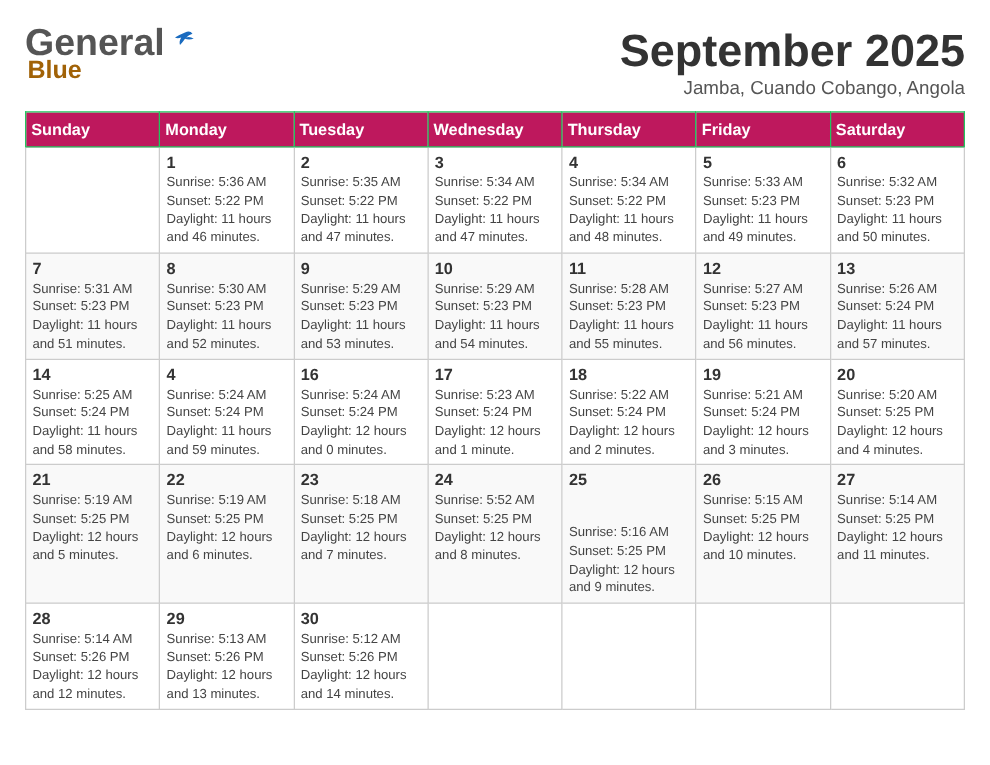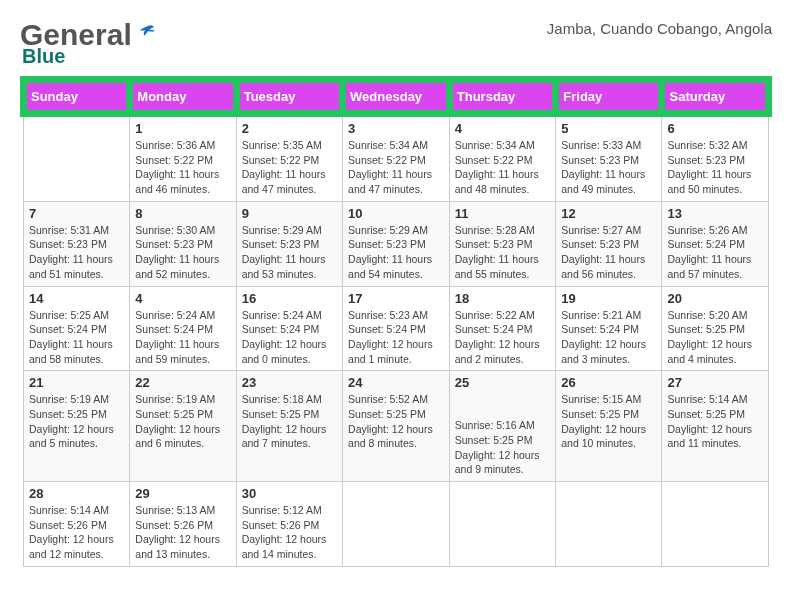--- a/index.html
+++ b/index.html
@@ -20,46 +20,46 @@
       display: flex;
       flex-direction: column;
       align-items: flex-start;
     }
     .logo-text {
       font-size: 30px;
       font-weight: bold;
       line-height: 1;
     }
     .logo-general { color: #555; }
-    .logo-blue { color: #0f766e; }
+    .logo-blue { color: #a16207; }
     .title-block {
       text-align: right;
     }
     .month-title {
       font-size: 36px;
       font-weight: bold;
       color: #333;
     }
     .location {
       font-size: 15px;
       color: #555;
     }
     .calendar {
       width: 100%;
       border-collapse: collapse;
       font-size: 11px;
     }
     .calendar thead tr th {
-      background: #d946ef;
+      background: #be185d;
       color: #fff;
       padding: 6px 4px;
       text-align: left;
       font-size: 13px;
       font-weight: bold;
-      border: 7px solid #22c55e;
+      border: 1px solid #22c55e;
     }
     .calendar tbody tr td {
       border: 1px solid #ccc;
       vertical-align: top;
       padding: 4px 5px;
       width: 107px;
       height: 80px;
       background: #fff;
     }
     .calendar tbody tr:nth-child(even) td {
@@ -87,20 +87,21 @@
   <div class="logo">
     <div style="display:flex; align-items:center;">
       <span class="logo-text logo-general">General</span>
       <svg width="22" height="22" viewBox="0 0 22 22" style="margin-left:2px; margin-top:-4px;">
         <path d="M14 4 Q18 2 20 5 Q17 6 15 8 Q18 7 21 9 Q17 10 14 9 Q12 12 10 14 Q9 11 11 8 Q8 9 6 8 Q9 6 14 4Z" fill="#1a6bbf"></path>
       </svg>
     </div>
     <span class="logo-text logo-blue" style="font-size:20px; margin-top:-4px; margin-left:2px;">Blue</span>
   </div>
   <div class="title-block">
+    <div class="month-title">September 2025</div>
     <div class="location">Jamba, Cuando Cobango, Angola</div>
   </div>
 </div>
 
 <table class="calendar">
   <thead>
     <tr>
     <th>Sunday</th>
         <th>Monday</th>
         <th>Tuesday</th>

